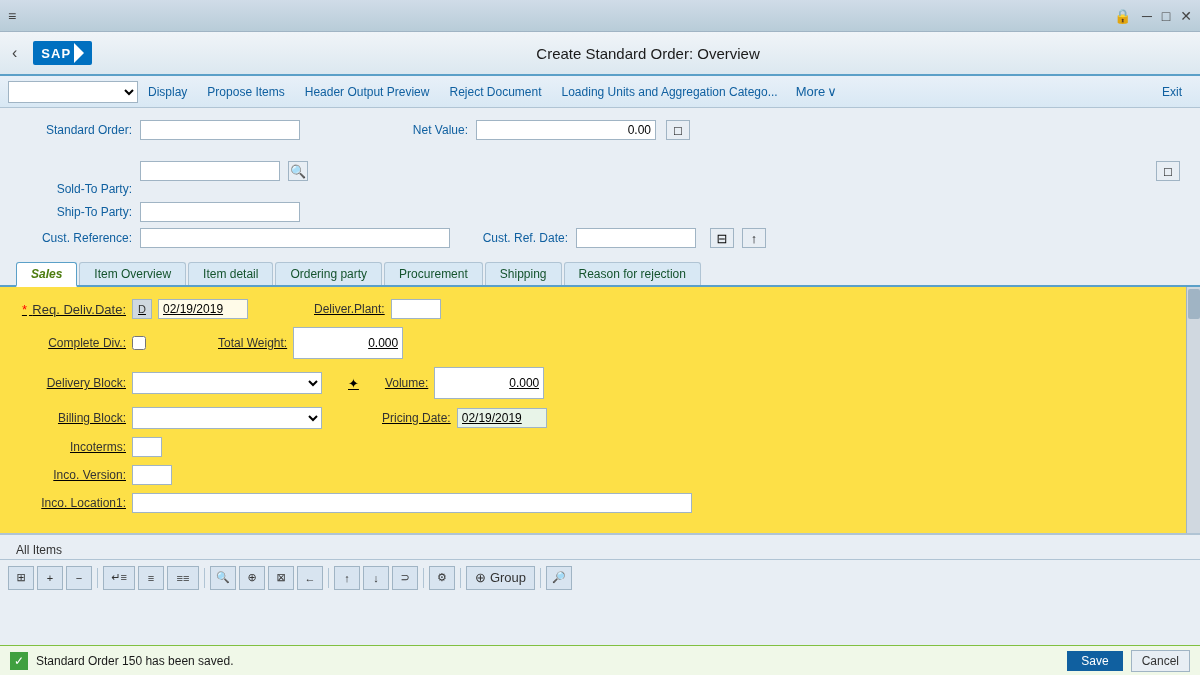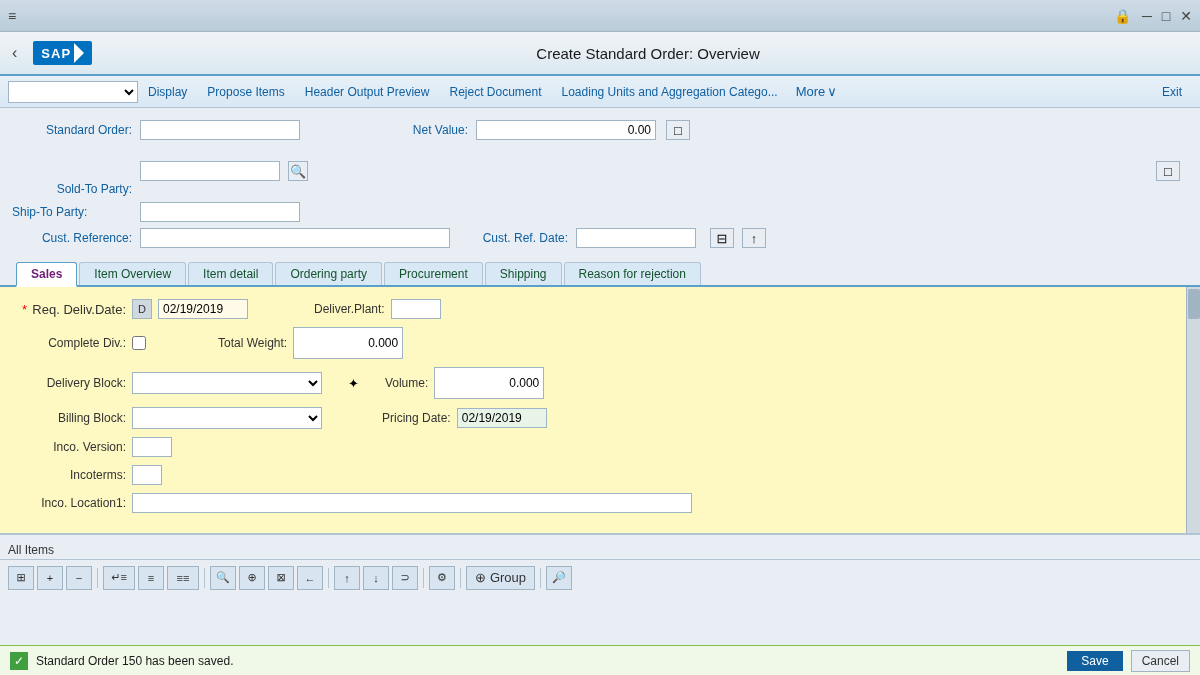--- a/index.html
+++ b/index.html
@@ -159,36 +159,38 @@
       cursor: pointer;
       color: #14532d;
       border: 1px solid #b0c4d4;
       border-bottom: none;
       background: #d8e8f4;
       margin-right: 2px;
       border-radius: 3px 3px 0 0;
     }
     .tab.active {
       background: white;
-      color: #701a75;
+      color: #4d7c0f;
       font-weight: bold;
       border-color: #5ba0c8;
       border-bottom: 2px solid white;
       margin-bottom: -2px;
       z-index: 1;
       position: relative;
+      font-style: italic;
     }
 
     
     .content-area {
-      background: #fef9c3;
+      background: #fde047;
       border: 1px solid #b0c4d4;
       margin: 0 0 0 0;
       padding: 12px 16px;
       position: relative;
+      text-decoration: underline;
     }
     .content-row {
       display: flex;
       align-items: center;
       margin-bottom: 8px;
       gap: 6px;
     }
     .content-label {
       font-size: 12px;
       color: #333;
@@ -385,21 +387,21 @@
     <input class="net-value-input" value="0.00" style="">
     <div class="icon-btn" style="margin-left:2px;">□</div>
   </div>
   <div class="form-row">
     <span style="width:120px; text-align:right;margin-top:36px;" class="form-label">Sold-To Party:</span>
     <input class="form-input" style="width: 140px;" value="">
     <button class="search-btn">🔍</button>
     <div class="icon-btn" style="margin-left:auto; margin-right: 4px;">□</div>
   </div>
   <div class="form-row">
-    <span style="width:120px; text-align:left;" class="form-label">Ship-To Party:</span>
+    <span style="width:120px; text-align:right;" class="form-label">Ship-To Party:</span>
     <input class="form-input form-input-wide" value="" style="">
   </div>
   <div class="form-row">
     <span style="width:120px; text-align:right;" class="form-label">Cust. Reference:</span>
     <input class="form-input form-input-xlarge" value="" style="">
     <span style="width:90px; text-align:right; margin-left:20px;" class="form-label">Cust. Ref. Date:</span>
     <input class="form-input form-input-medium" value="" style="">
     <div class="icon-btn" style="margin-left:6px;">⊟</div>
     <div class="icon-btn">↑</div>
   </div>
@@ -449,40 +451,40 @@
     <span class="content-label" style="width:110px;">Billing Block:</span>
     <select class="content-select" style="width:190px;">
       <option value=""></option>
     </select>
     <span style="margin-left:54px;" class="content-label">Pricing Date:</span>
     <input class="pricing-date-input" value="02/19/2019" style="">
   </div>
 
 
   <div class="content-row">
+    <span class="content-label" style="width:110px;">Incoterms:</span>
+    <input class="content-input" style="width: 30px;" value="">
+  </div>
+
+  <div class="content-row">
     <span class="content-label" style="width:110px;">Inco. Version:</span>
     <input class="content-input" style="width: 40px;" value="">
   </div>
 
   <div class="content-row">
-    <span class="content-label" style="width:110px;">Incoterms:</span>
-    <input class="content-input" style="width: 30px;" value="">
-  </div>
-
-  <div class="content-row">
     <span class="content-label" style="width:110px;">Inco. Location1:</span>
     <input class="inco-location-input" value="" style="">
   </div>
 
   <div class="scrollbar">
     <div class="scrollbar-thumb"></div>
   </div>
 </div>
 
-<div style="background:#e8eef4; padding: 4px 8px 0 8px; border-top: 1px solid #b0c4d4;">
+<div style="background:#e8eef4; padding: 4px 8px 0 16px; border-top: 1px solid #b0c4d4;">
   <div class="all-items-label">All Items</div>
 </div>
 
 <div class="bottom-toolbar">
   <button class="bt-btn">⊞</button>
   <button class="bt-btn">+</button>
   <button class="bt-btn">−</button>
   <div class="bt-separator"></div>
   <button class="bt-btn" style="width:32px;">↵≡</button>
   <button class="bt-btn">≡</button>

